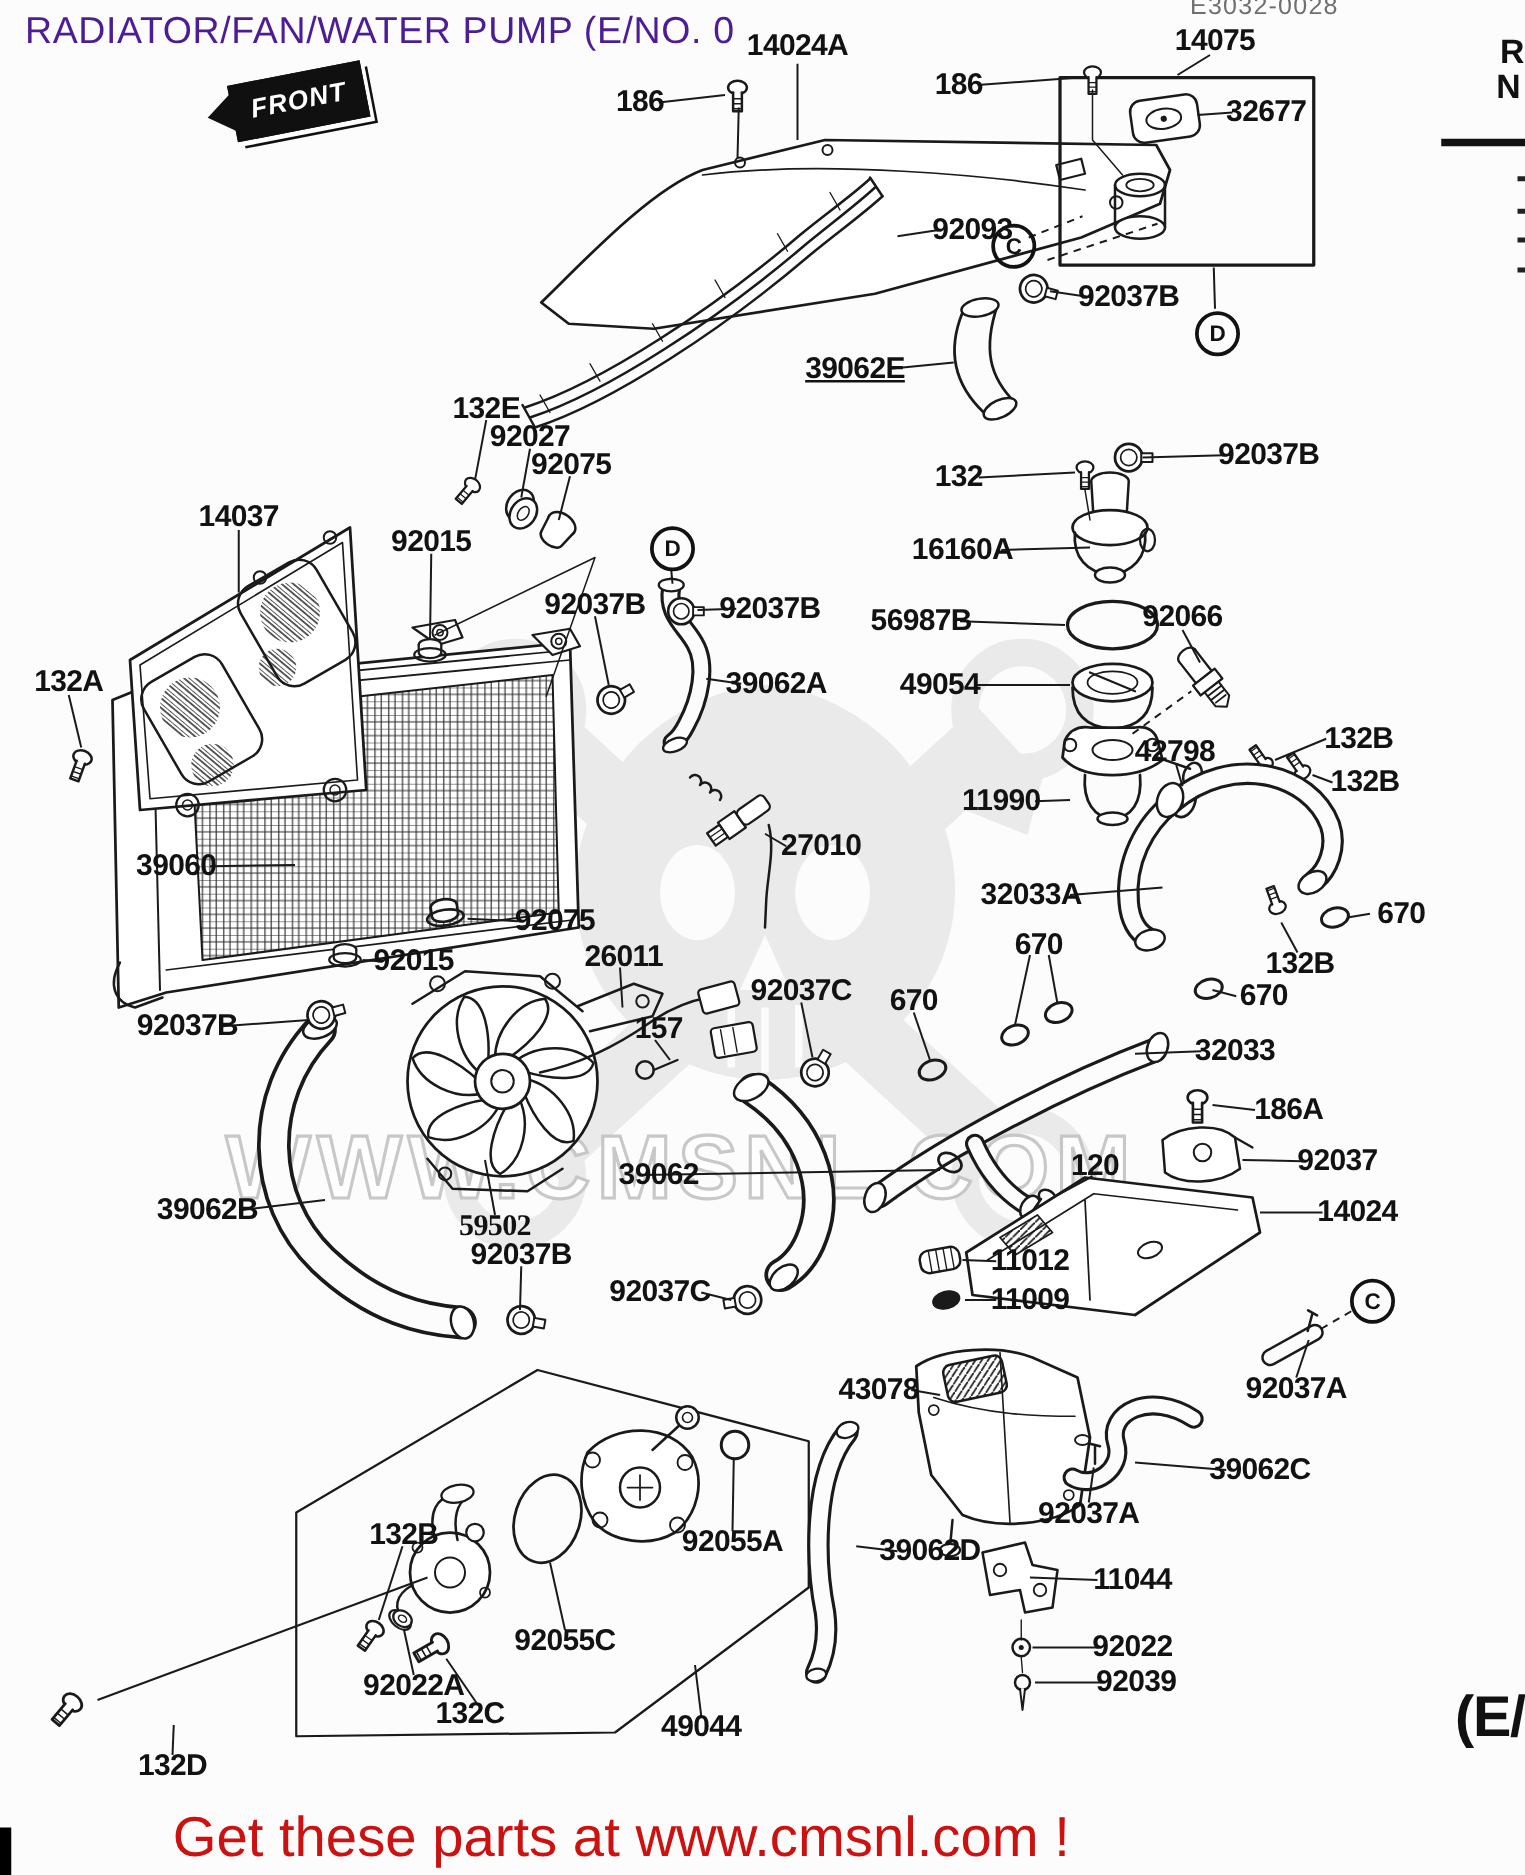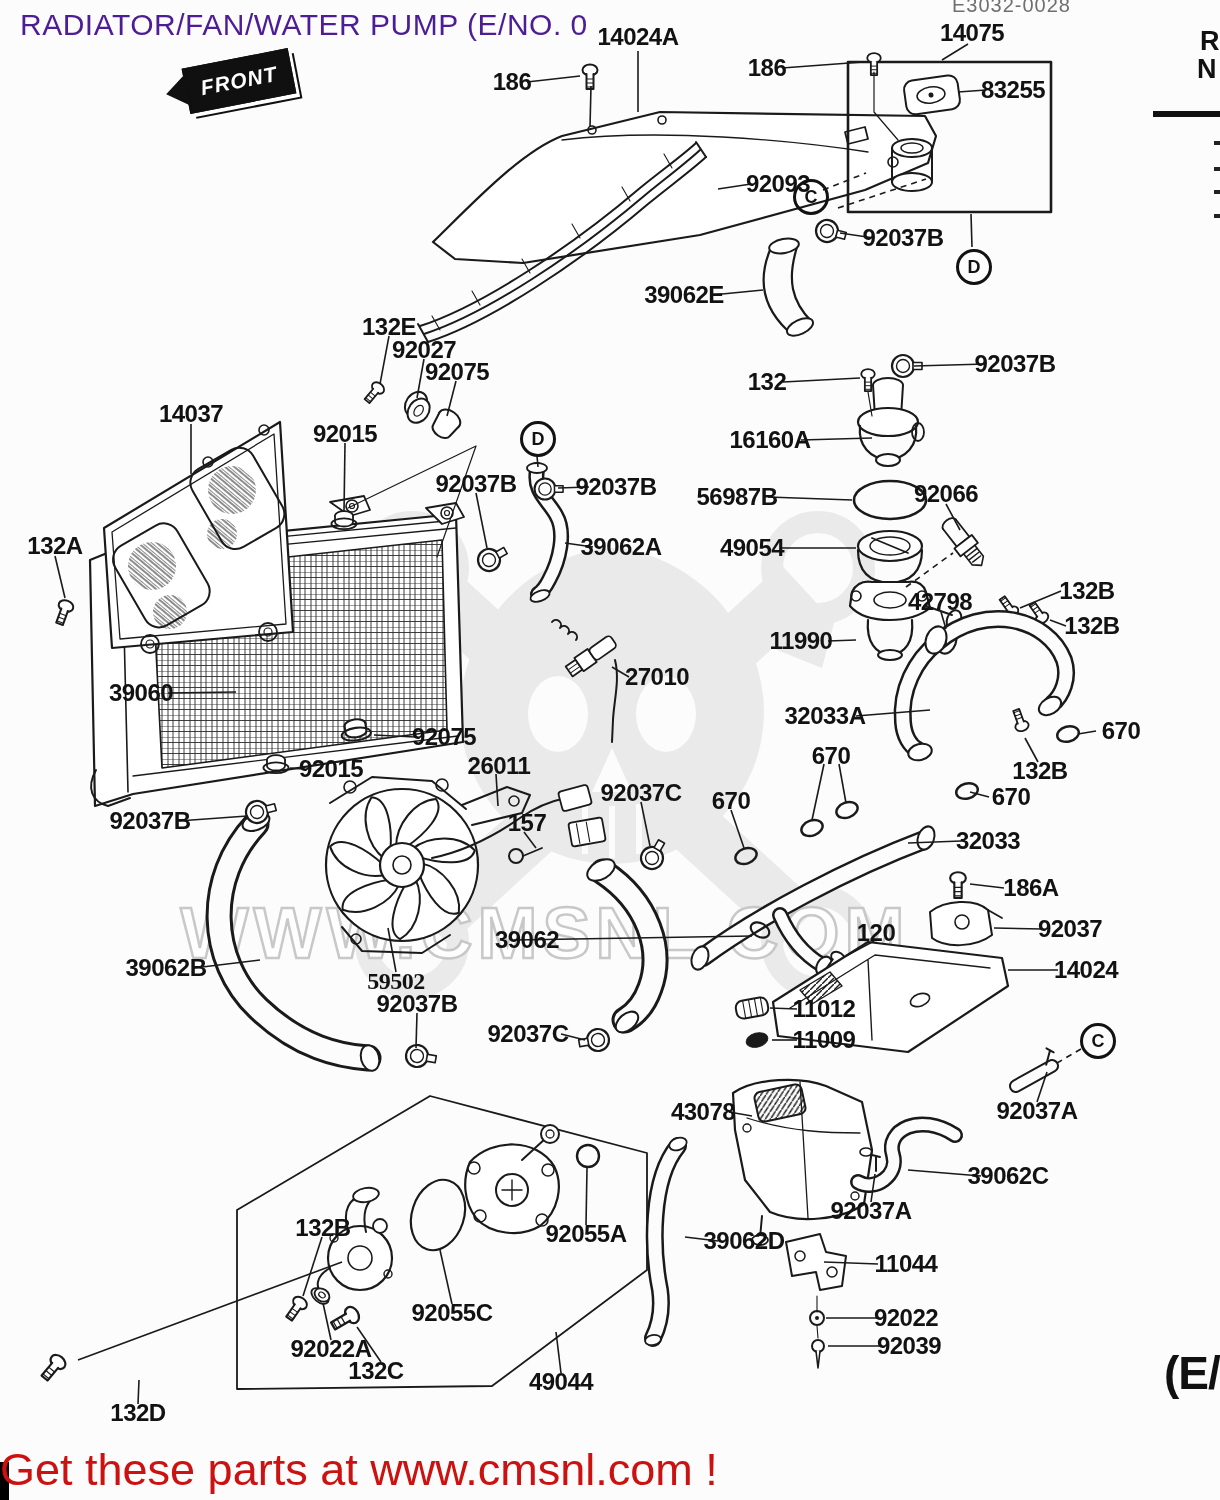--- a/index.html
+++ b/index.html
@@ -41,21 +41,21 @@
   }
   #front-badge span{color:#fff;font-weight:bold;font-style:italic;font-size:21px;letter-spacing:1px;}
   .edge-frag{position:absolute;font-weight:bold;color:#111;z-index:6;}
   #frag-r{left:1200px;top:26px;font-size:27px;}
   #frag-n{left:1197px;top:54px;font-size:27px;}
   #frag-e{left:1164px;top:1346px;font-size:46px;letter-spacing:-1px;}
   #edge-rule{position:absolute;left:1153px;top:111px;width:67px;height:6px;background:#111;z-index:6;}
   .edge-dash{position:absolute;left:1214px;width:6px;height:4px;background:#222;z-index:6;}
   #corner-bar{position:absolute;left:0;top:1462px;width:9px;height:38px;background:#000;z-index:6;}
   #banner{
-    position:absolute;left:0;top:1444px;width:994px;text-align:left;
+    position:absolute;left:0;top:1444px;width:994px;text-align:center;
     font-size:45px;z-index:6;color:#cc1111;
   }
 </style>
 </head>
 <body>
 
 <svg id="artwork" width="1220" height="1500" viewBox="0 0 1220 1500">
   <defs>
     <pattern id="core" width="11" height="11" patternUnits="userSpaceOnUse">
       <path d="M0 0H11M0 5.5H11M3 0V11M8 0V11" stroke="#2a2a2a" stroke-width="0.9" fill="none"></path>
@@ -510,24 +510,24 @@
     <line x1="906" y1="587" x2="953" y2="553" stroke="#1a1a1a" stroke-width="1.6" stroke-dasharray="6,5"></line>
     <line x1="1081" y1="1049" x2="1057" y2="1063" stroke="#1a1a1a" stroke-width="1.6" stroke-dasharray="6,5"></line>
     <line x1="78" y1="1360" x2="342" y2="1262" stroke="#1a1a1a" stroke-width="1.6"></line>
   </svg>
 
 <div id="labels-layer">
     <div class="plabel" style="left: 638px; top: 37px;">14024A</div>
     <div class="plabel" style="left: 512px; top: 82px;">186</div>
     <div class="plabel" style="left: 972px; top: 33px;">14075</div>
     <div class="plabel" style="left: 767px; top: 68px;">186</div>
-    <div class="plabel" style="left: 1013px; top: 90px;">83255</div>
+    <div class="plabel" style="left: 1013px; top: 90px;">32677</div>
     <div class="plabel" style="left: 778px; top: 184px;">92093</div>
     <div class="plabel" style="left: 903px; top: 238px;">92037B</div>
-    <div class="plabel" style="left: 684px; top: 295px;">39062E</div>
+    <div class="plabel" style="left: 684px; top: 295px; text-decoration: underline;">39062E</div>
     <div class="plabel" style="left: 1015px; top: 364px;">92037B</div>
     <div class="plabel" style="left: 767px; top: 382px;">132</div>
     <div class="plabel" style="left: 770px; top: 440px;">16160A</div>
     <div class="plabel" style="left: 389px; top: 327px;">132E</div>
     <div class="plabel" style="left: 424px; top: 350px;">92027</div>
     <div class="plabel" style="left: 457px; top: 372px;">92075</div>
     <div class="plabel" style="left: 191px; top: 414px;">14037</div>
     <div class="plabel" style="left: 345px; top: 434px;">92015</div>
     <div class="plabel" style="left: 476px; top: 484px;">92037B</div>
     <div class="plabel" style="left: 616px; top: 487px;">92037B</div>

